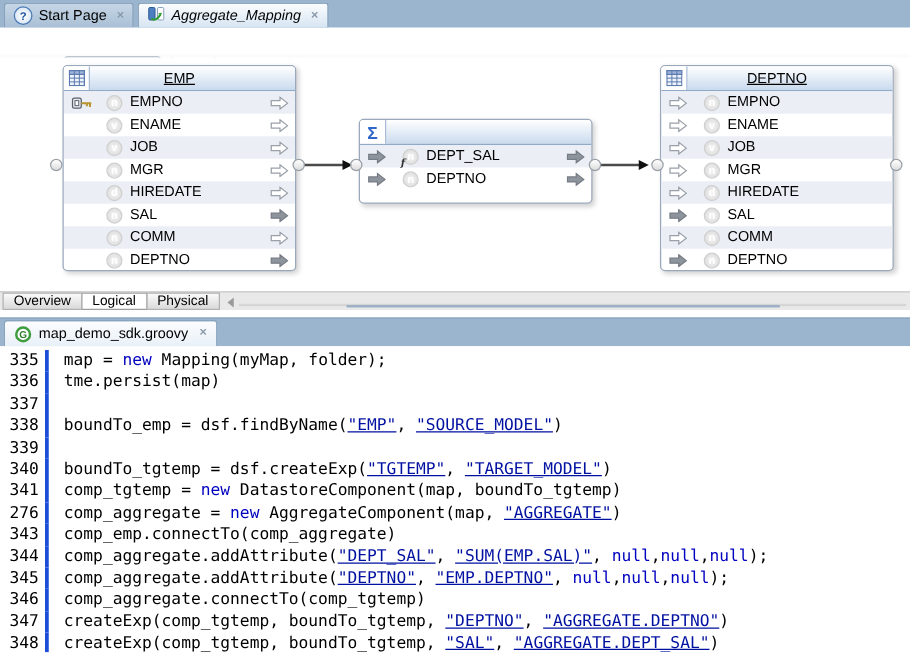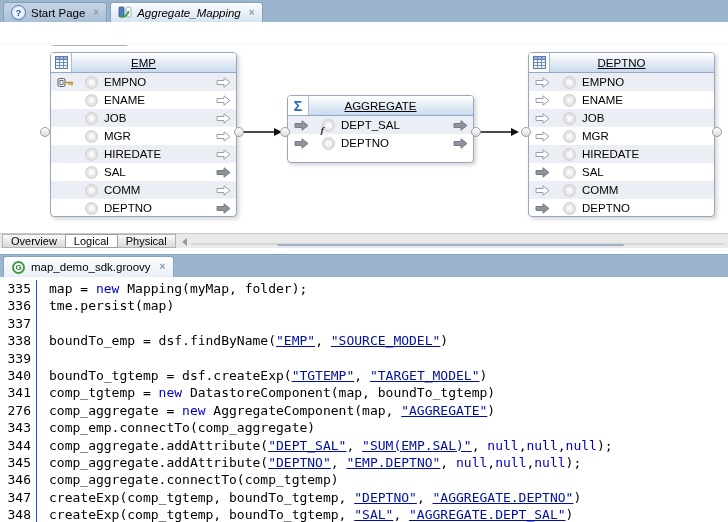--- a/index.html
+++ b/index.html
@@ -79,21 +79,21 @@
               background:linear-gradient(#fcfdfe,#e8f0f8);border:1px solid #8ba4bd;border-bottom:none;
               border-radius:3px 3px 0 0;box-sizing:border-box;font-size:11.5px;}
   .groovy-badge{width:13px;height:13px;border-radius:50%;background:#fff;border:2px solid #3f9c3f;
                 color:#2f7d2f;font-weight:bold;font-size:8px;display:flex;align-items:center;justify-content:center;
                 box-sizing:border-box;}
 
   
   #editor{position:absolute;left:0;top:277px;width:728px;height:245px;background:#fff;
           font-family:"DejaVu Sans Mono",monospace;font-size:13px;padding-top:3px;box-sizing:border-box;overflow:hidden;}
   .cl{display:flex;height:17.4px;line-height:17.4px;white-space:pre;}
-  .cl .num{width:31px;flex:none;text-align:right;padding-right:5px;border-right:1px solid #1d4ed8;color:#000;}
+  .cl .num{width:31px;flex:none;text-align:right;padding-right:5px;border-right:3px solid #1d4ed8;color:#000;}
   .cl .code{padding-left:12px;}
   .code .p{color:#000;}
   .code .k{color:#0000c0;}
   .code .s{color:#0010a0;text-decoration:underline;}
 </style>
 </head>
 <body>
 
 <div id="app">
 
@@ -276,21 +276,20 @@
             </span>
           </div>
         </div>
     </div>
 
     <div class="dbox" id="aggregate-box">
       <div class="dbox-header">
         <span class="hicon">
             <span class="sigma">Σ</span>
           </span>
-        <span class="dbox-title">AGGREGATE</span>
       </div>
       <div class="rows">
           <div class="trow alt">
             <span class="slot-l">
               <svg width="15" height="11" viewBox="0 0 15 11">
                 <path d="M1 3.5 H8 V0.8 L14 5.5 L8 10.2 V7.5 H1 Z" fill="#8e949c" stroke="#767c85" stroke-width="1"></path>
               </svg>
               <i class="fmark">f</i>
             </span>
             <span class="badge">n</span>

